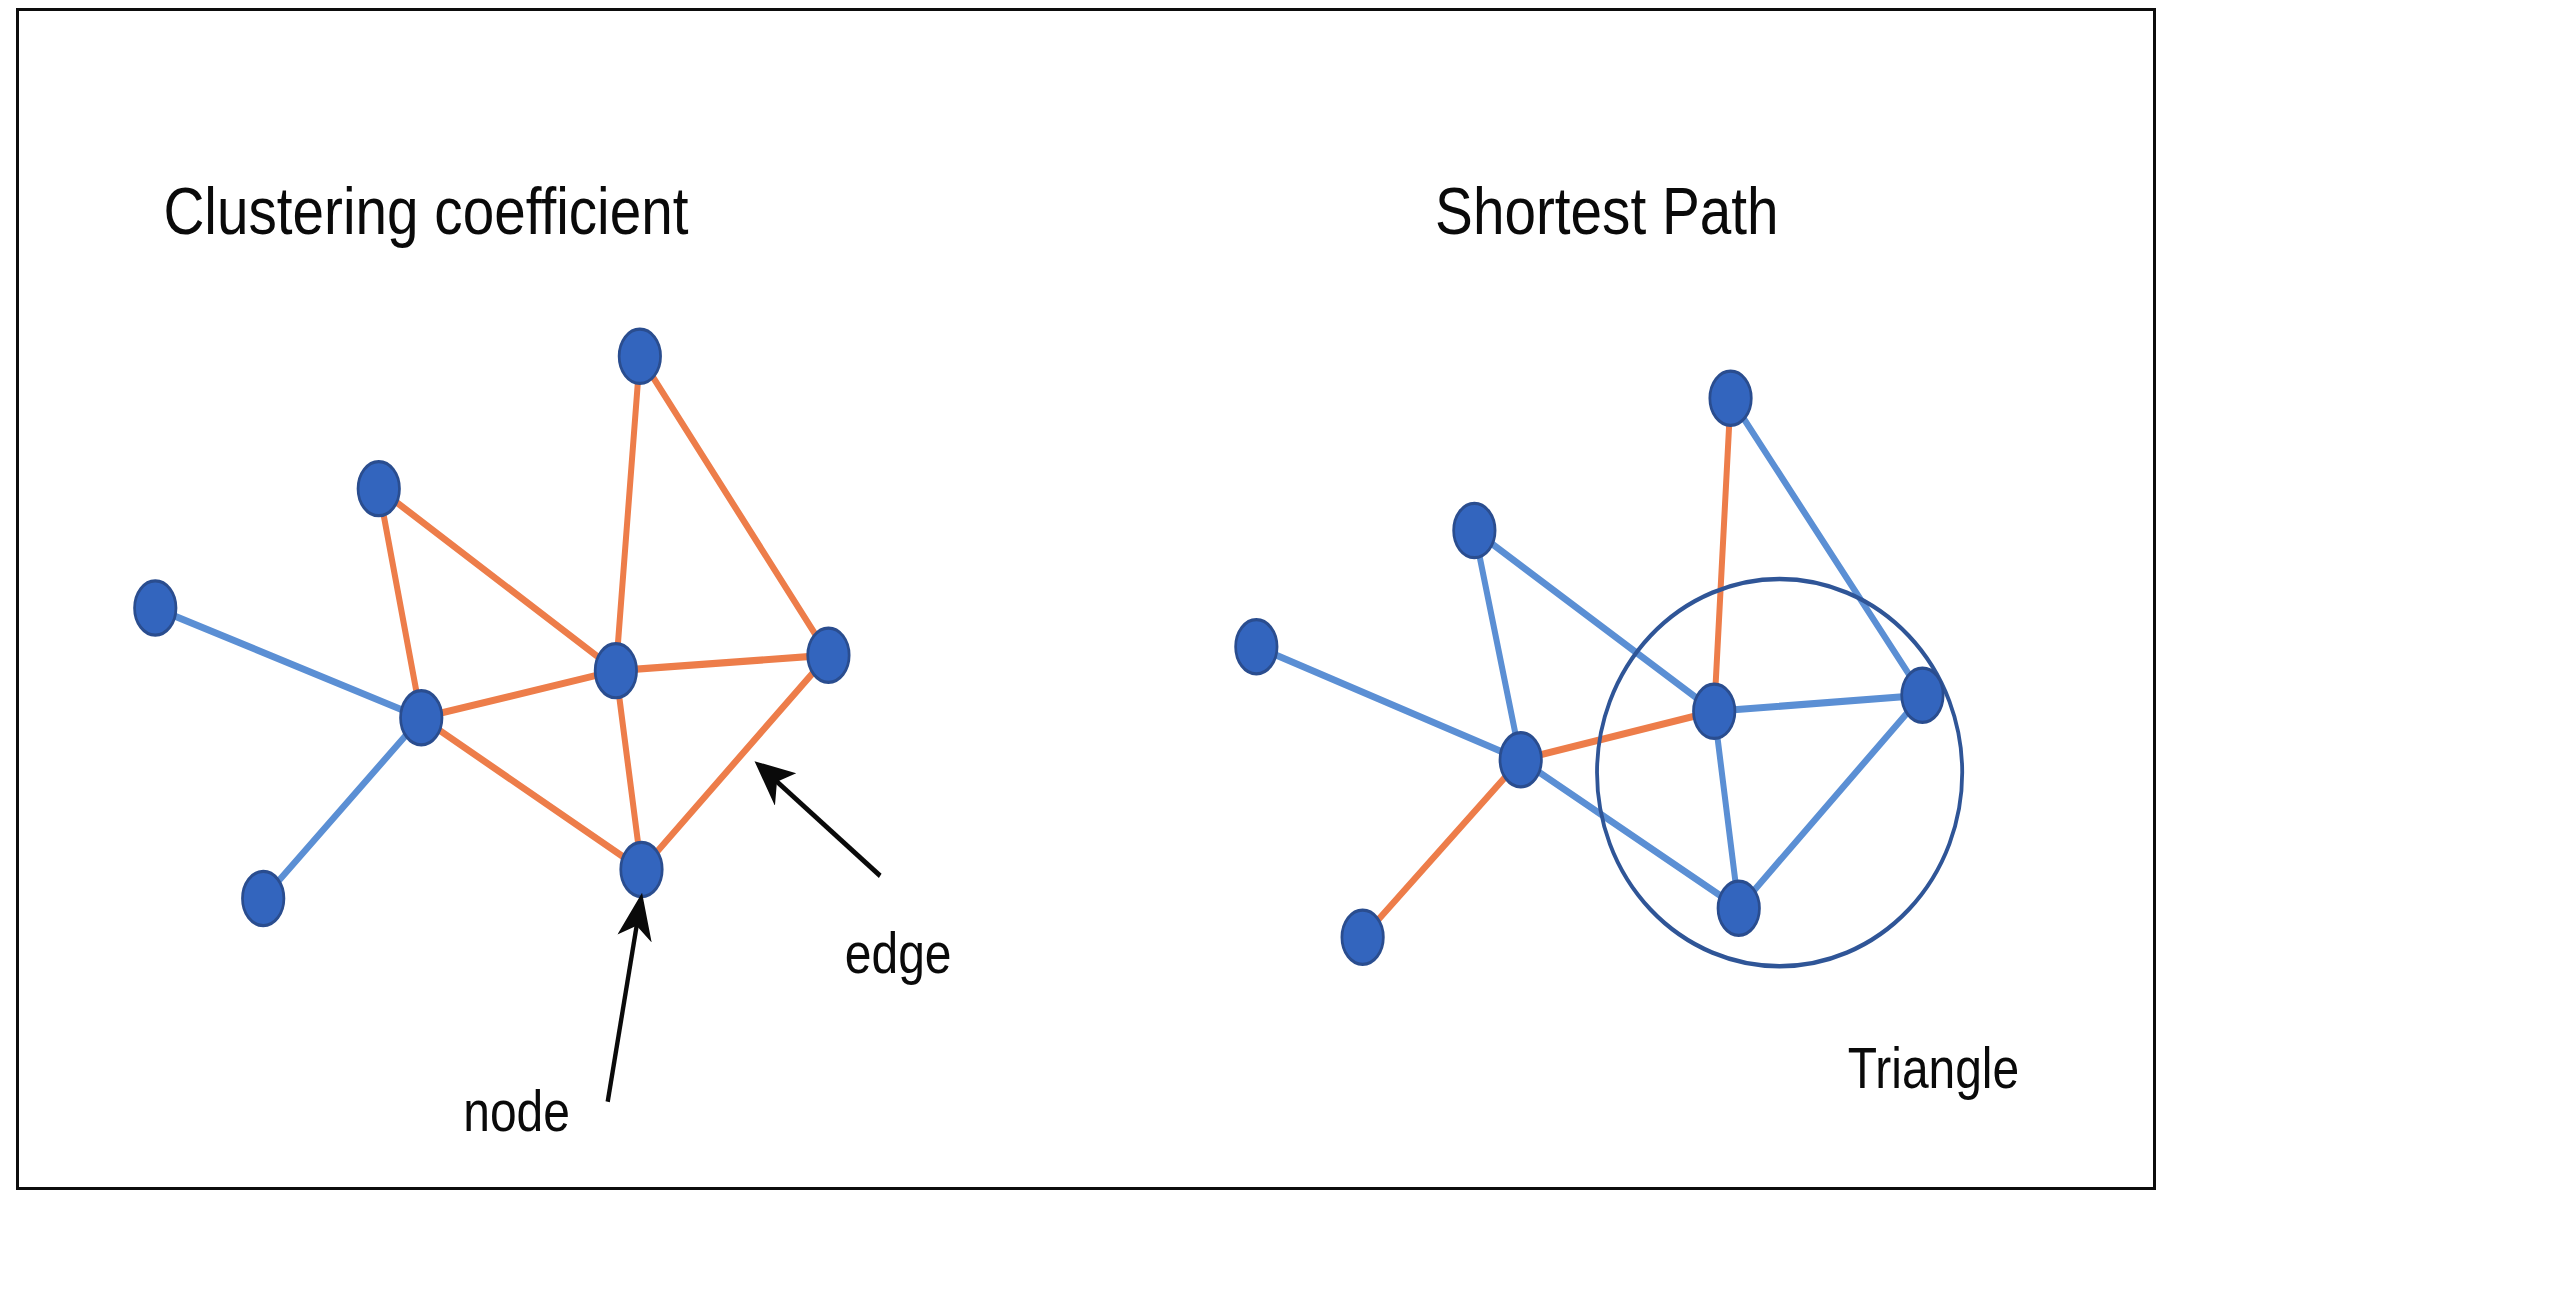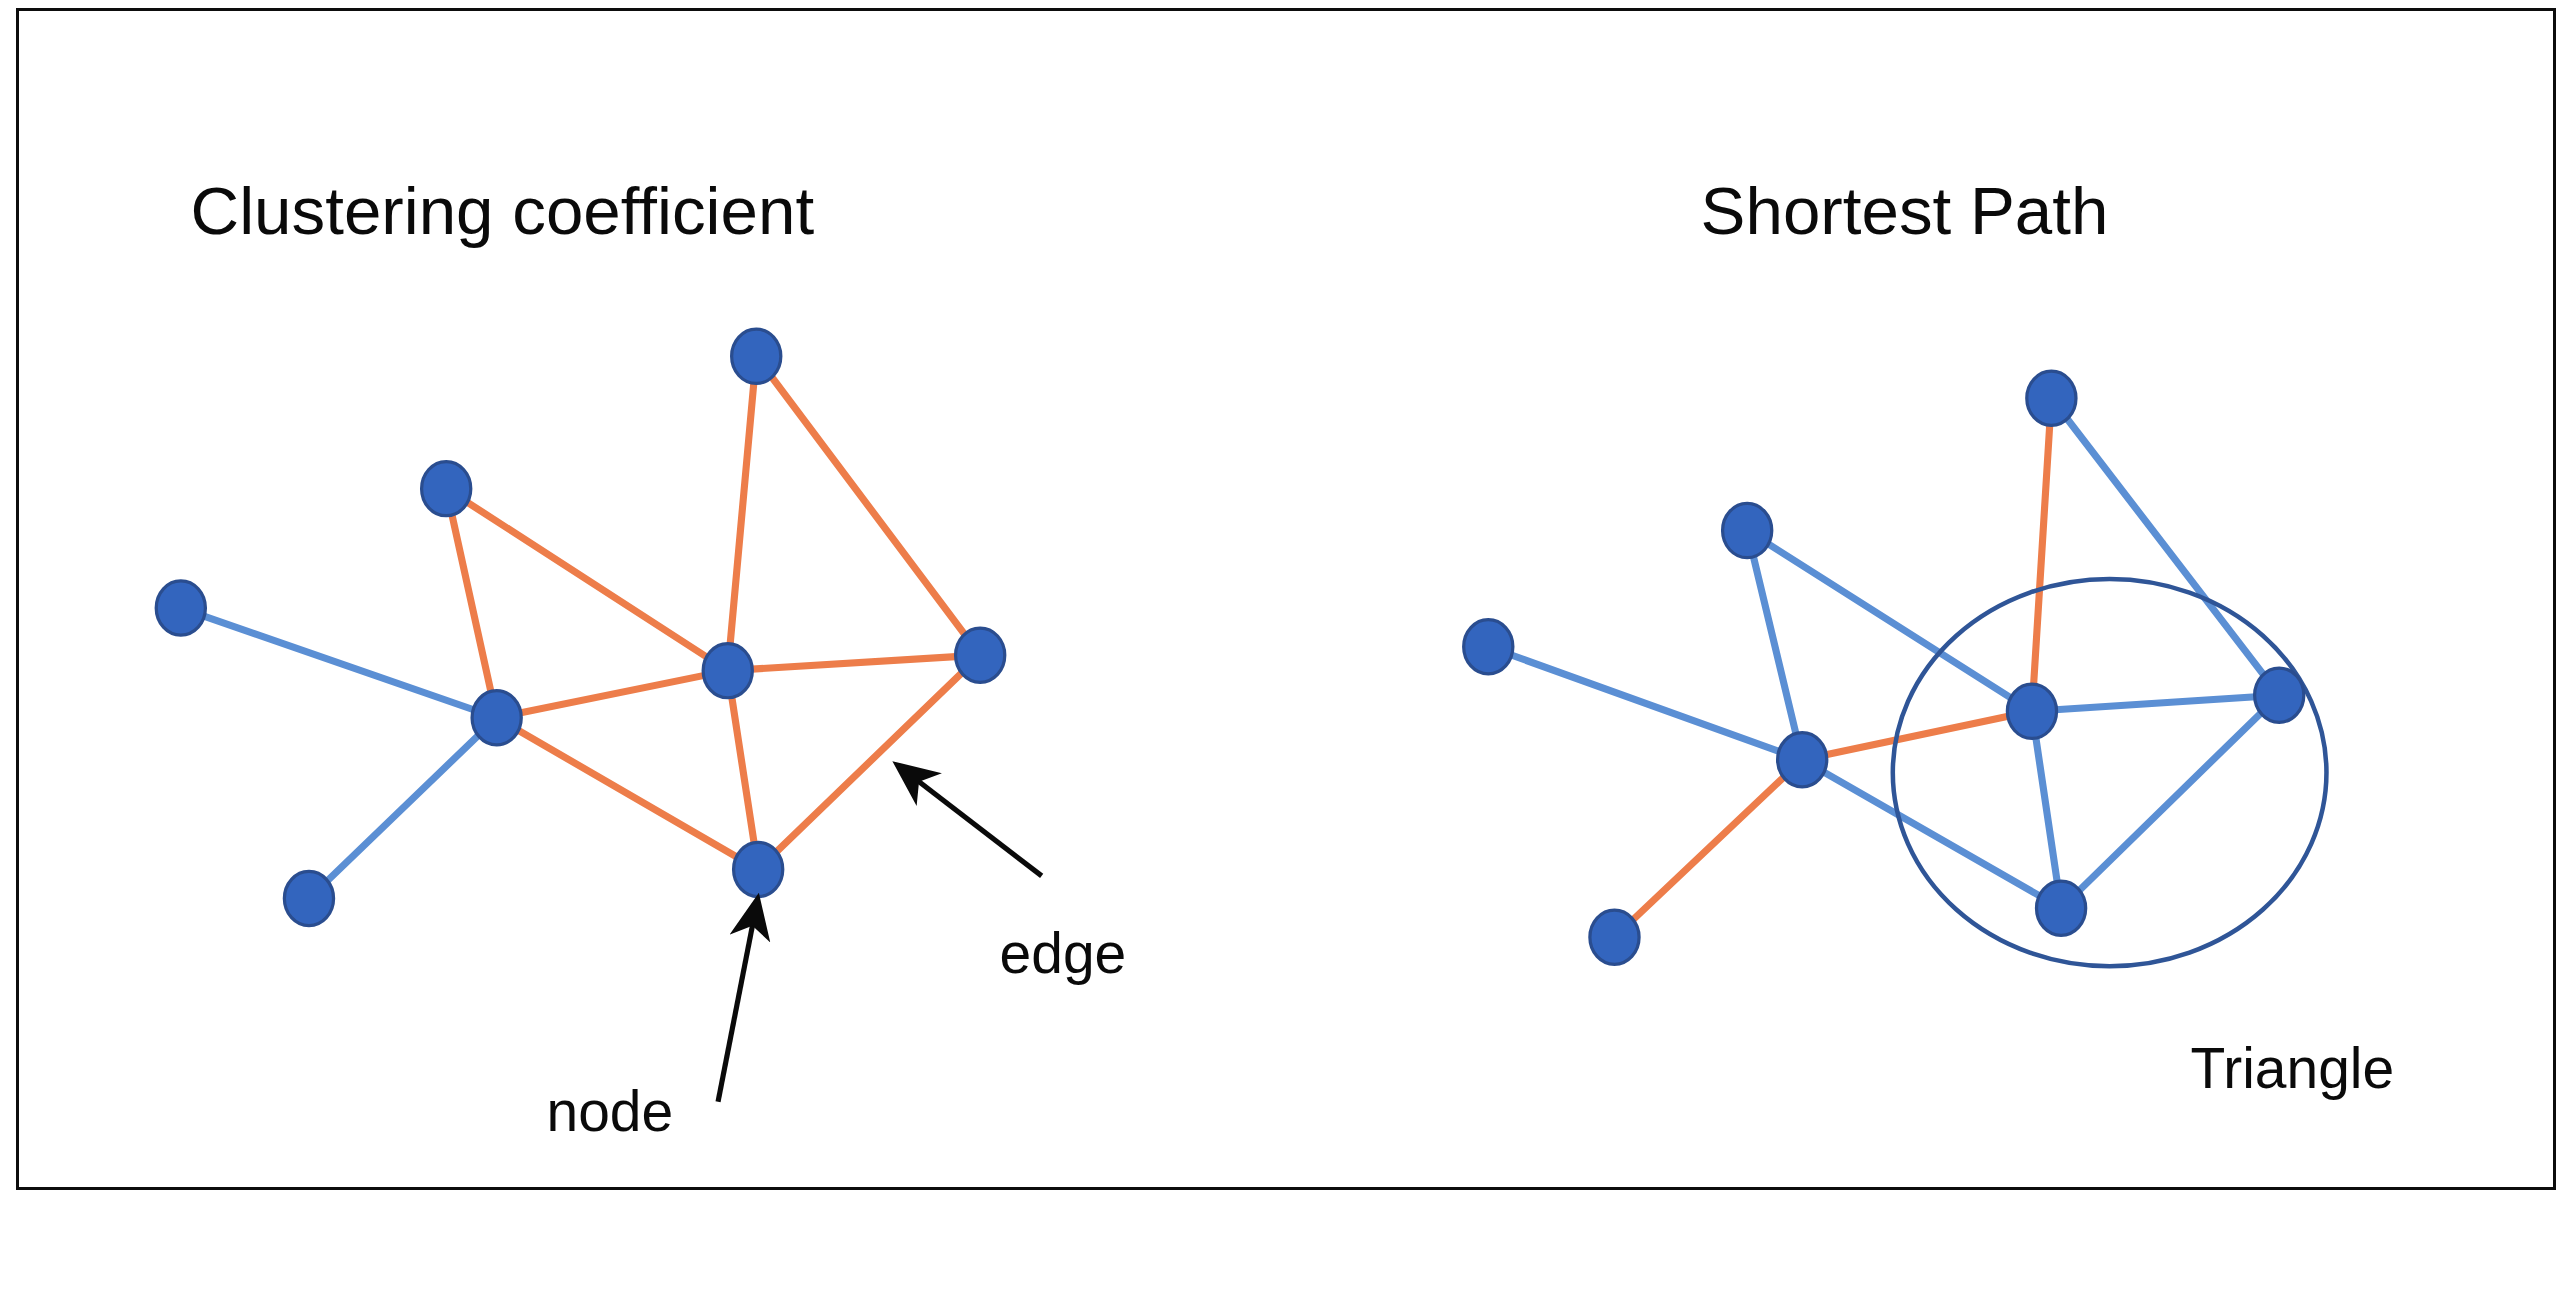--- a/index.html
+++ b/index.html
@@ -11,21 +11,21 @@
   body {
     width: 2576px;
     height: 1316px;
     font-family: "Liberation Sans", sans-serif;
     overflow: hidden;
   }
   #figure-frame {
     position: absolute;
     left: 16px;
     top: 8.4px;
-    width: 2540px;
+    width: 2140px;
     height: 1182px;
     background: #ffffff;
     border: 3.2px solid #0d0d0d;
     box-sizing: border-box;
   }
   #figure-canvas {
     position: absolute;
     left: 0;
     top: 0;
     width: 100%;

